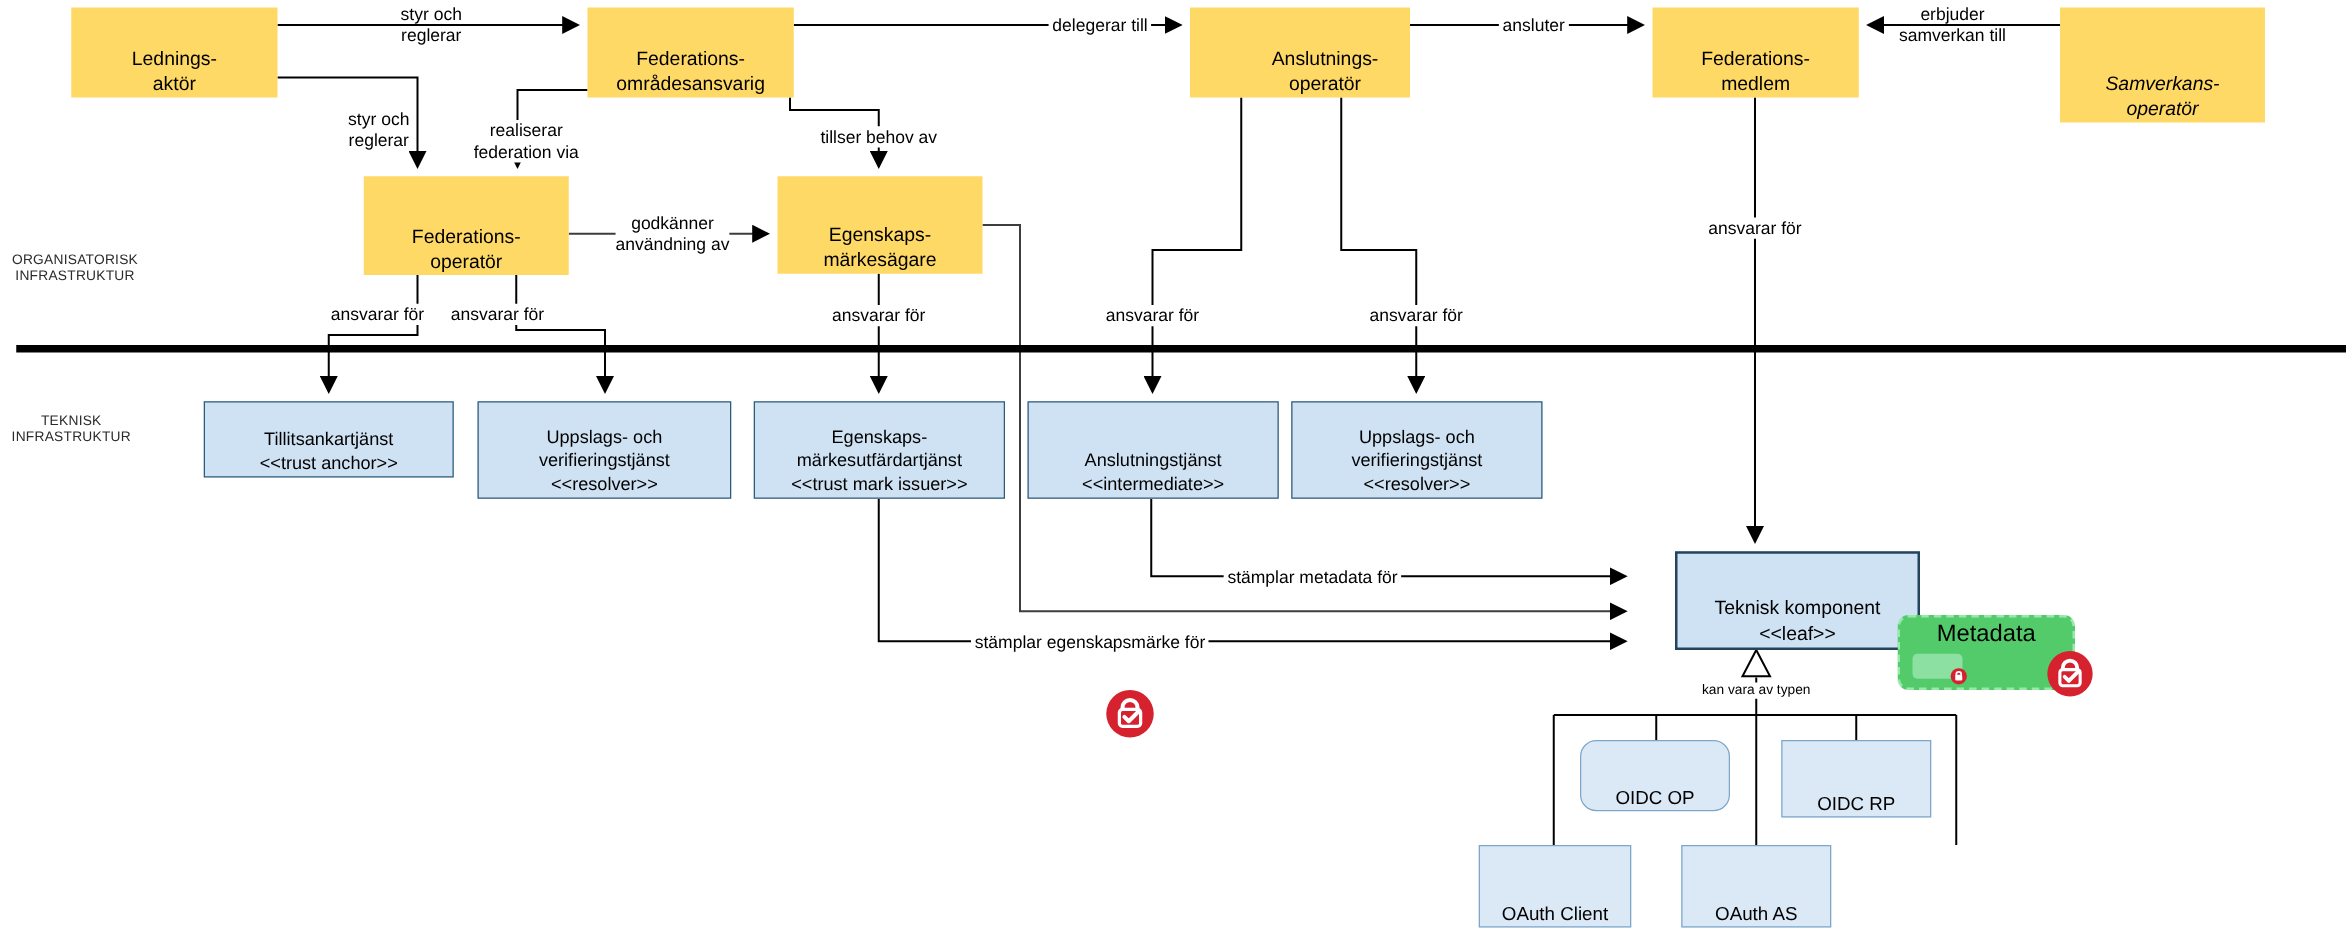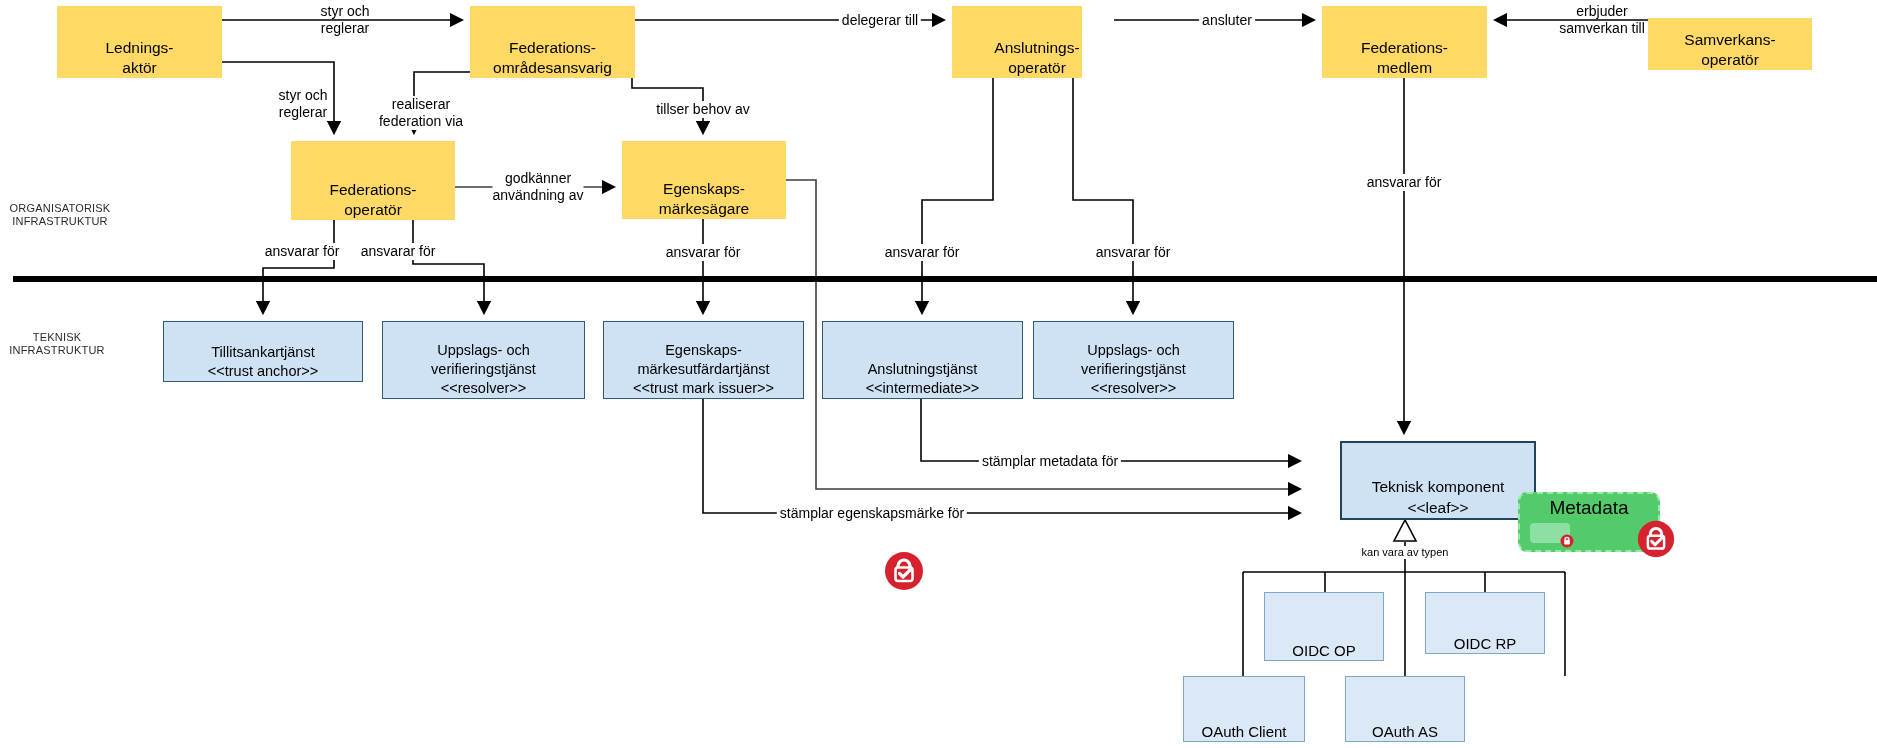--- a/index.html
+++ b/index.html
@@ -94,29 +94,29 @@
   </div>
 
   <div class="node actor" style="left:57px;top:6px;width:165px;height:72px;">
     <span>Lednings-</span>
     <span>aktör</span>
   </div>
   <div class="node actor" style="left:470px;top:6px;width:165px;height:72px;">
     <span>Federations-</span>
     <span>områdesansvarig</span>
   </div>
-  <div class="node actor" style="left:952px;top:6px;width:130px;height:72px;padding-left:40px;">
+  <div class="node actor" style="left:952px;top:6px;width:176px;height:72px;padding-left:40px;">
     <span>Anslutnings-</span>
     <span>operatör</span>
   </div>
   <div class="node actor" style="left:1322px;top:6px;width:165px;height:72px;">
     <span>Federations-</span>
     <span>medlem</span>
   </div>
-  <div class="node actor" style="left:1648px;top:18px;width:164px;height:52px;">
+  <div class="node actor" style="left:1648px;top:6px;width:164px;height:92px;font-style:italic;">
     <span>Samverkans-</span>
     <span>operatör</span>
   </div>
   <div class="node actor" style="left:291px;top:141px;width:164px;height:79px;">
     <span>Federations-</span>
     <span>operatör</span>
   </div>
   <div class="node actor" style="left:622px;top:141px;width:164px;height:78px;">
     <span>Egenskaps-</span>
     <span>märkesägare</span>
@@ -148,21 +148,21 @@
   <div class="node component" style="left:1308px;top:441px;width:196px;height:79px;margin-left:32px;">
     <span>Teknisk komponent</span>
     <span>&lt;&lt;leaf&gt;&gt;</span>
   </div>
 
   <div class="node artifact" style="left:1518px;top:492px;width:142px;height:60px;">
     <div class="meta-title">Metadata</div>
     <div class="inner-chip"></div>
   </div>
 
-  <div class="node typebox" style="left:1264px;top:592px;width:120px;height:69px;">
+  <div class="node typebox" style="left:1264px;top:592px;width:120px;height:57px;border-radius:13px;">
     <span>OIDC OP</span>
   </div>
   <div class="node typebox" style="left:1425px;top:592px;width:120px;height:62px;">
     <span>OIDC RP</span>
   </div>
   <div class="node typebox" style="left:1183px;top:676px;width:122px;height:66px;">
     <span>OAuth Client</span>
   </div>
   <div class="node typebox" style="left:1345px;top:676px;width:120px;height:66px;">
     <span>OAuth AS</span>
@@ -175,21 +175,21 @@
   <div class="elabel clear" style="left:303px;top:87px;">
     <div>styr och</div>
     <div>reglerar</div>
   </div>
   <div class="elabel" style="left:421px;top:96px;">
     <div>realiserar</div>
     <div>federation via</div>
   </div>
   <div class="elabel" style="left:880px;top:12px;">delegerar till</div>
   <div class="elabel" style="left:1227px;top:12px;">ansluter</div>
-  <div class="elabel clear" style="left:1562px;top:3px;margin-left:40px;">
+  <div class="elabel clear" style="left:1562px;top:3px;">
     <div>erbjuder</div>
     <div>samverkan till</div>
   </div>
   <div class="elabel" style="left:703px;top:101px;">tillser behov av</div>
   <div class="elabel clear" style="left:538px;top:170px;background:#fff;">
     <div>godkänner</div>
     <div>användning av</div>
   </div>
   <div class="elabel" style="left:302px;top:243px;">ansvarar för</div>
   <div class="elabel" style="left:398px;top:243px;">ansvarar för</div>

